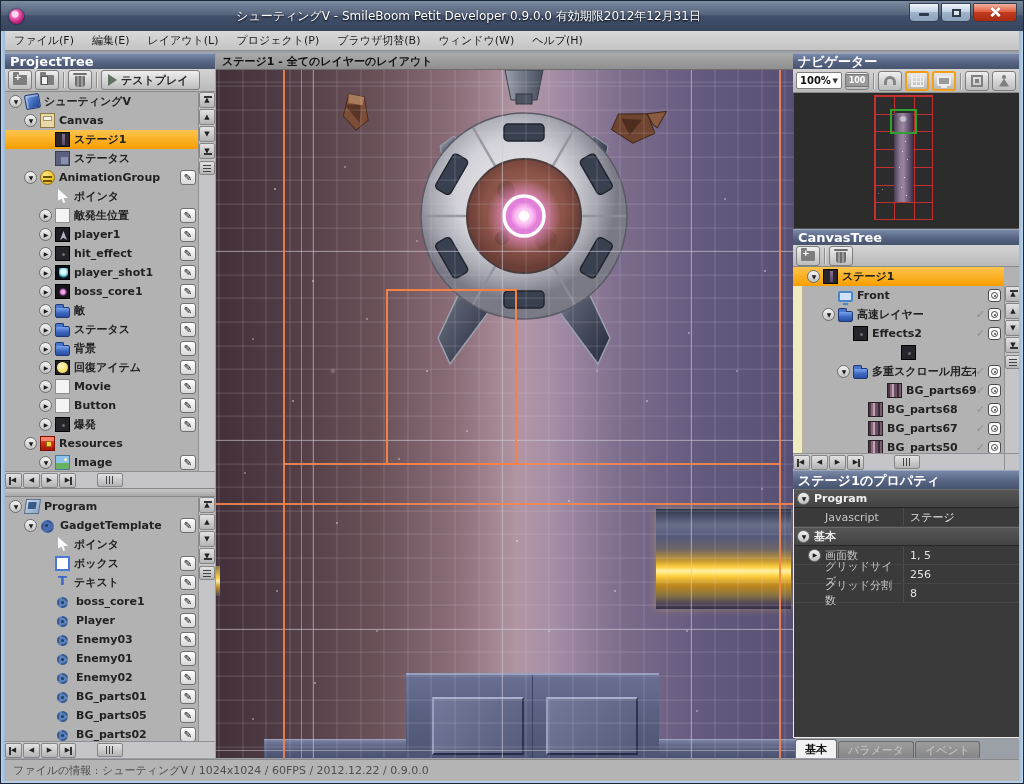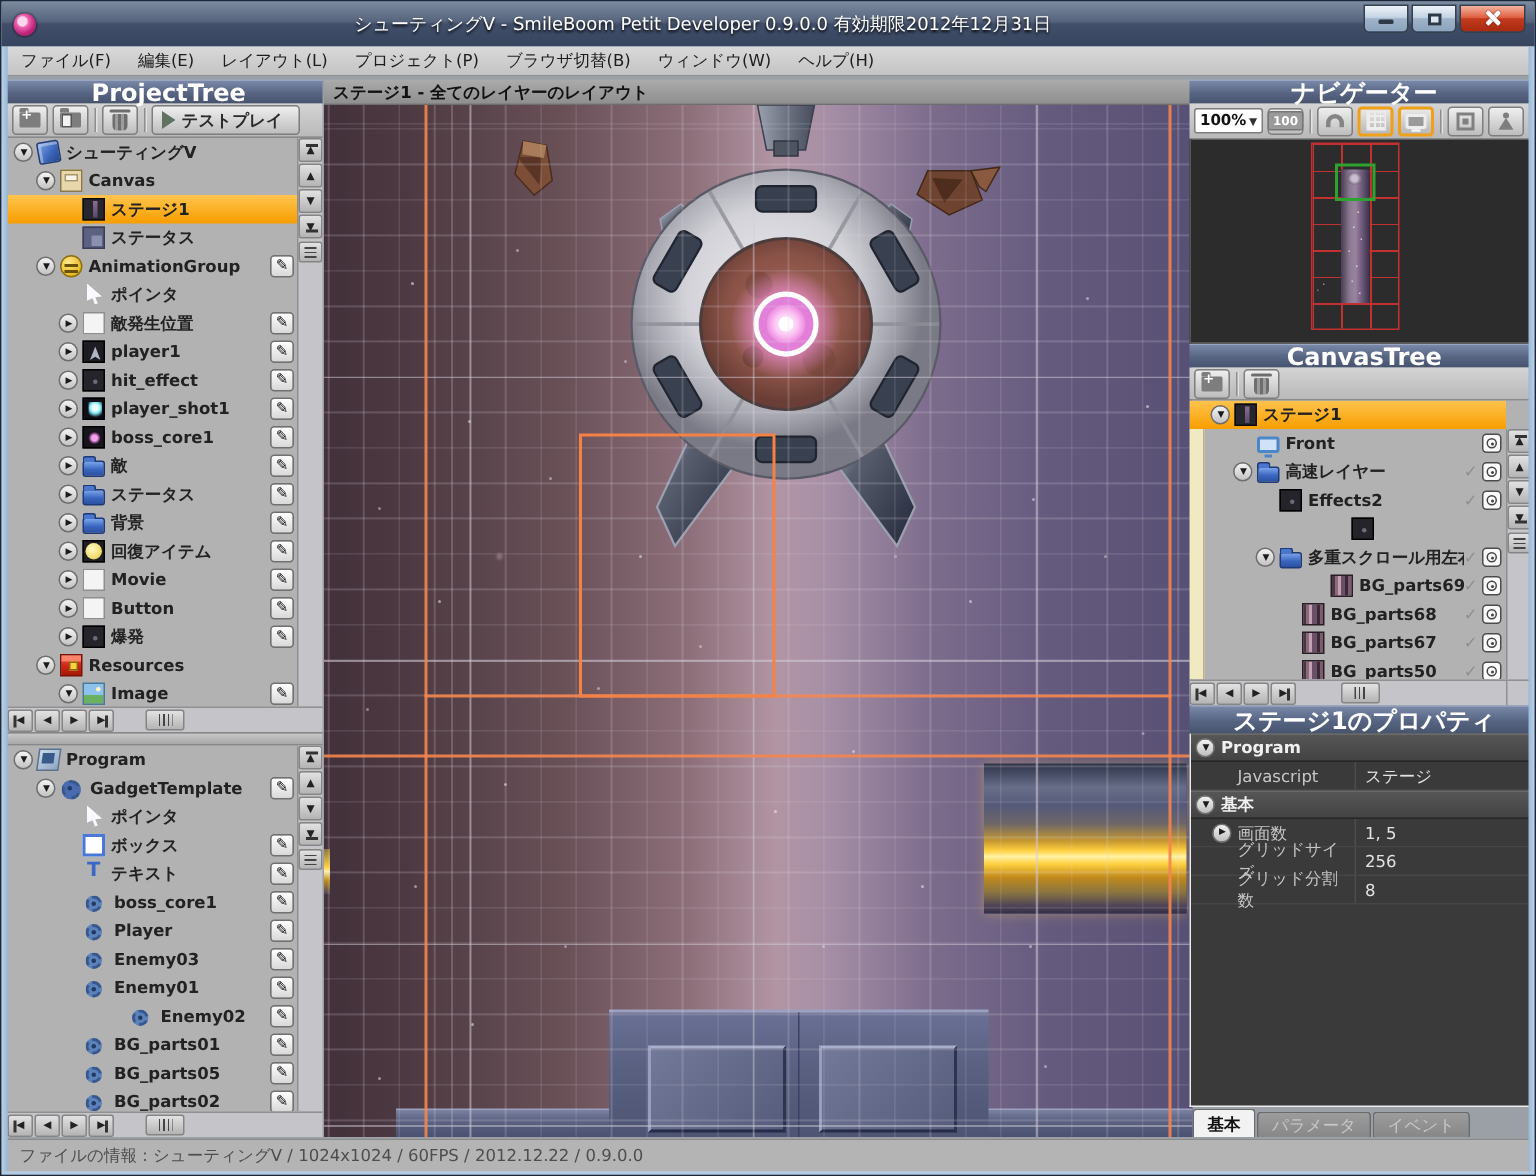--- a/index.html
+++ b/index.html
@@ -25,22 +25,22 @@
   .glyph-close::before,.glyph-close::after{content:"";position:absolute;left:5px;top:0;width:3px;height:12px;background:#fff;border-radius:1px;box-shadow:0 0 1px #5a1005;}
   .glyph-close::before{transform:rotate(45deg);} .glyph-close::after{transform:rotate(-45deg);}
   
   .menubar{position:absolute;left:4px;top:30px;width:1016px;height:20px;
     background:linear-gradient(#d9d9d9,#c4c4c4);border-bottom:1px solid #8e8e8e;
     display:flex;align-items:center;font-size:11px;color:#1c1c1c;}
   .menu-item{padding:0 9px;height:100%;line-height:20px;cursor:default;}
   .workspace{position:absolute;left:4px;top:50px;width:1016px;height:708px;background:#9aa0a6;}
   
   .panel-title{height:16px;background:linear-gradient(#7988a8 0%,#566482 55%,#47546e 100%);
-    color:#fff;font-size:16px;font-weight:bold;line-height:16px;padding-left:5px;
-    border-top:1px solid #9aa6c0;text-align:center;}
+    color:#fff;font-size:13px;font-weight:bold;line-height:16px;padding-left:5px;
+    border-top:1px solid #9aa6c0;}
   .toolbar{background:linear-gradient(#d4d4d4,#b9b9b9);border-bottom:1px solid #8a8a8a;
     display:flex;align-items:center;padding:0 3px;gap:3px;}
   .tool-btn{height:20px;min-width:24px;border:1px solid #7e7e7e;border-radius:3px;
     background:linear-gradient(#efefef,#bdbdbd);display:flex;align-items:center;justify-content:center;position:relative;cursor:pointer;}
   .tool-btn.active{border:2px solid #f0a018;background:linear-gradient(#e8e8e8,#b8b8b8);}
   .tsep{width:1px;height:16px;background:#8e8e8e;margin:0 1px;box-shadow:1px 0 0 #e2e2e2;}
   
   .ic-folderplus{width:14px;height:10px;background:#7d7d7d;border-radius:1px;position:relative;}
   .ic-folderplus::before{content:"";position:absolute;left:0;top:-3px;width:6px;height:3px;background:#7d7d7d;border-radius:1px 1px 0 0;}
   .ic-folderplus::after{content:"+";position:absolute;left:1px;top:-3px;color:#fff;font-size:9px;font-weight:bold;}
@@ -561,21 +561,21 @@
   </div>
             <div class="tree-row has-pencil" style="padding-left: 34px;">
     <span class="expander"></span>
     <span class="t-icon icon-gear"></span>
     <span class="t-label">Enemy01</span>
     <span class="flex-sp"></span>
     <span class="check">✓</span>
 
     <span class="pencil"></span>
   </div>
-            <div class="tree-row has-pencil" style="padding-left: 34px; margin-left: 31px;">
+            <div class="tree-row has-pencil" style="padding-left: 34px;">
     <span class="expander"></span>
     <span class="t-icon icon-gear"></span>
     <span class="t-label">Enemy02</span>
     <span class="flex-sp"></span>
     <span class="check">✓</span>
 
     <span class="pencil"></span>
   </div>
             <div class="tree-row has-pencil" style="padding-left: 34px;">
     <span class="expander"></span>

